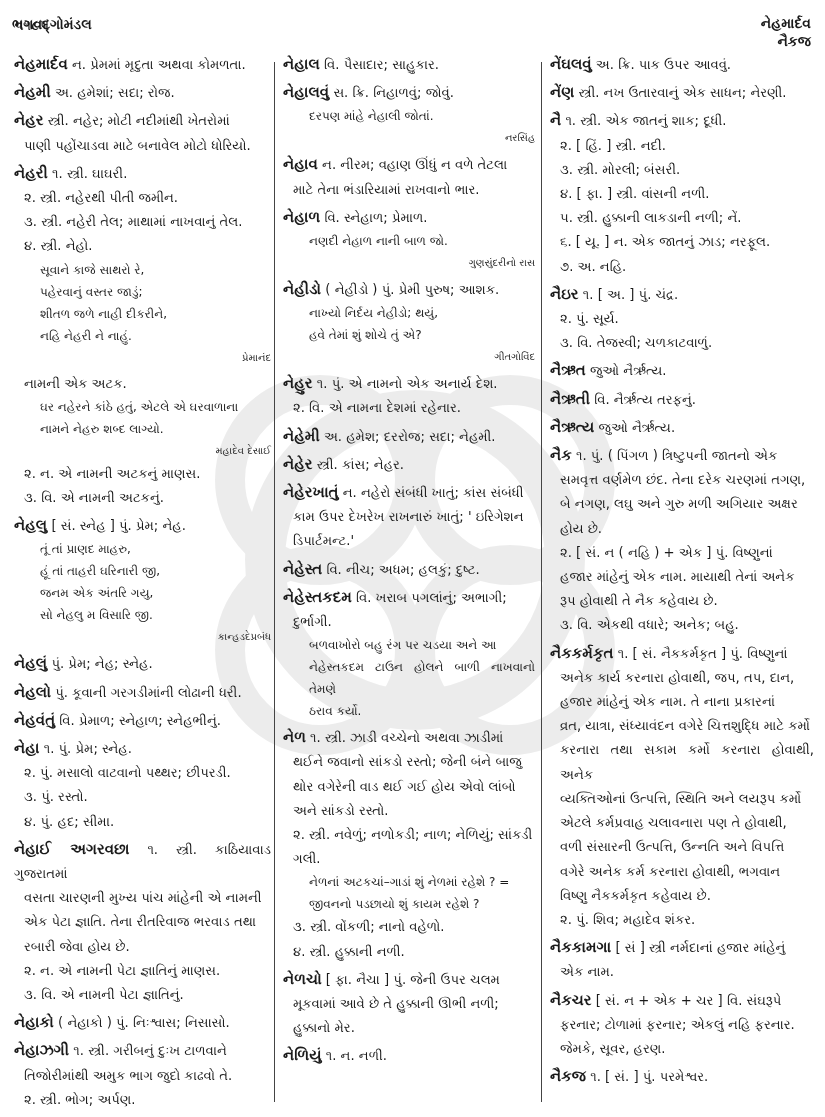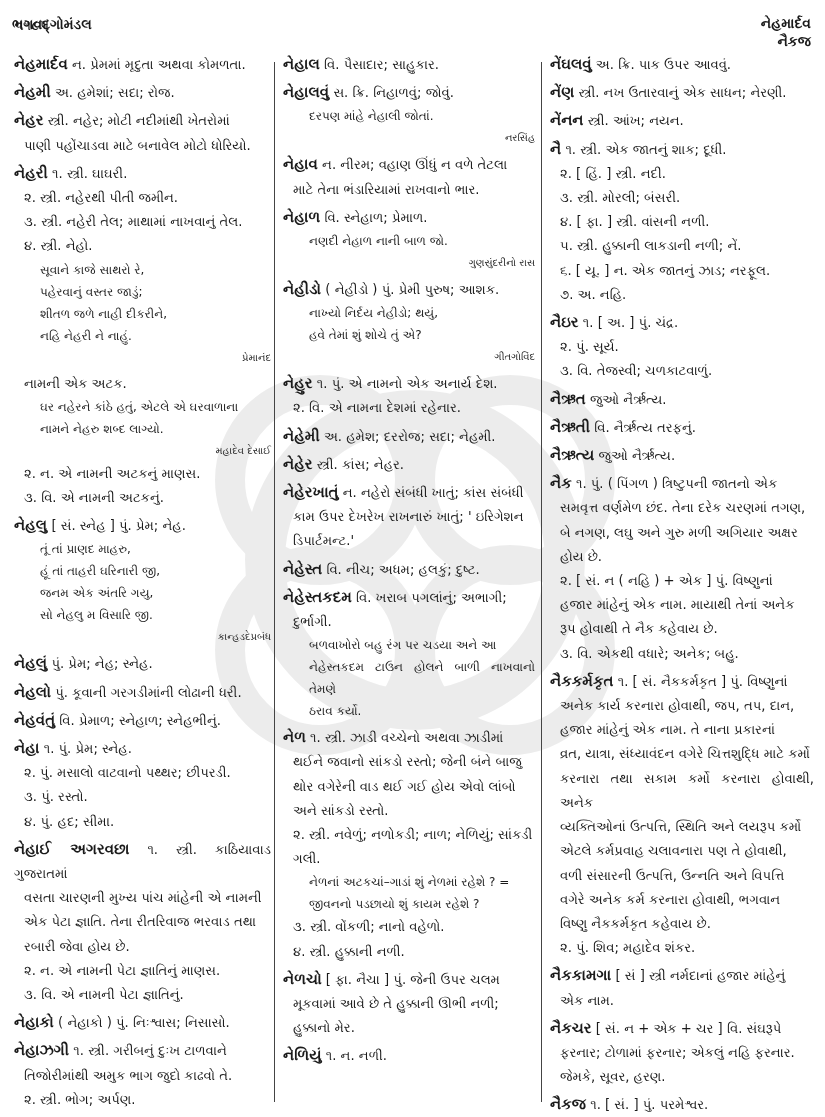--- a/index.html
+++ b/index.html
@@ -189,23 +189,20 @@
     </div>
   </div>
 <div class="col col3">
     <div class="entry">
       <span class="line"><span class="hw">નેંઘલવું</span> <span>અ. ક્રિ. પાક ઉપર આવવું.</span></span>
     </div>
     <div class="entry">
       <span class="line"><span class="hw">નેંણ</span> <span>સ્ત્રી. નખ ઉતારવાનું એક સાધન; નેરણી.</span></span>
     </div>
     <div class="entry">
-      <span class="line"><span class="hw">નેંનન</span> <span>સ્ત્રી. આંખ; નયન.</span></span>
-    </div>
-    <div class="entry">
       <span class="line"><span class="hw">નૈ</span> <span>૧. સ્ત્રી. એક જાતનું શાક; દૂધી.</span></span>
       <span class="sense">૨. [ હિં. ] સ્ત્રી. નદી.</span>
       <span class="sense">૩. સ્ત્રી. મોરલી; બંસરી.</span>
       <span class="sense">૪. [ ફા. ] સ્ત્રી. વાંસની નળી.</span>
       <span class="sense">૫. સ્ત્રી. હુક્કાની લાકડાની નળી; નેં.</span>
       <span class="sense">૬. [ યૂ. ] ન. એક જાતનું ઝાડ; નરફૂલ.</span>
       <span class="sense">૭. અ. નહિ.</span>
     </div>
     <div class="entry">
       <span class="line"><span class="hw">નૈઇર</span> <span>૧. [ અ. ] પું. ચંદ્ર.</span></span>

